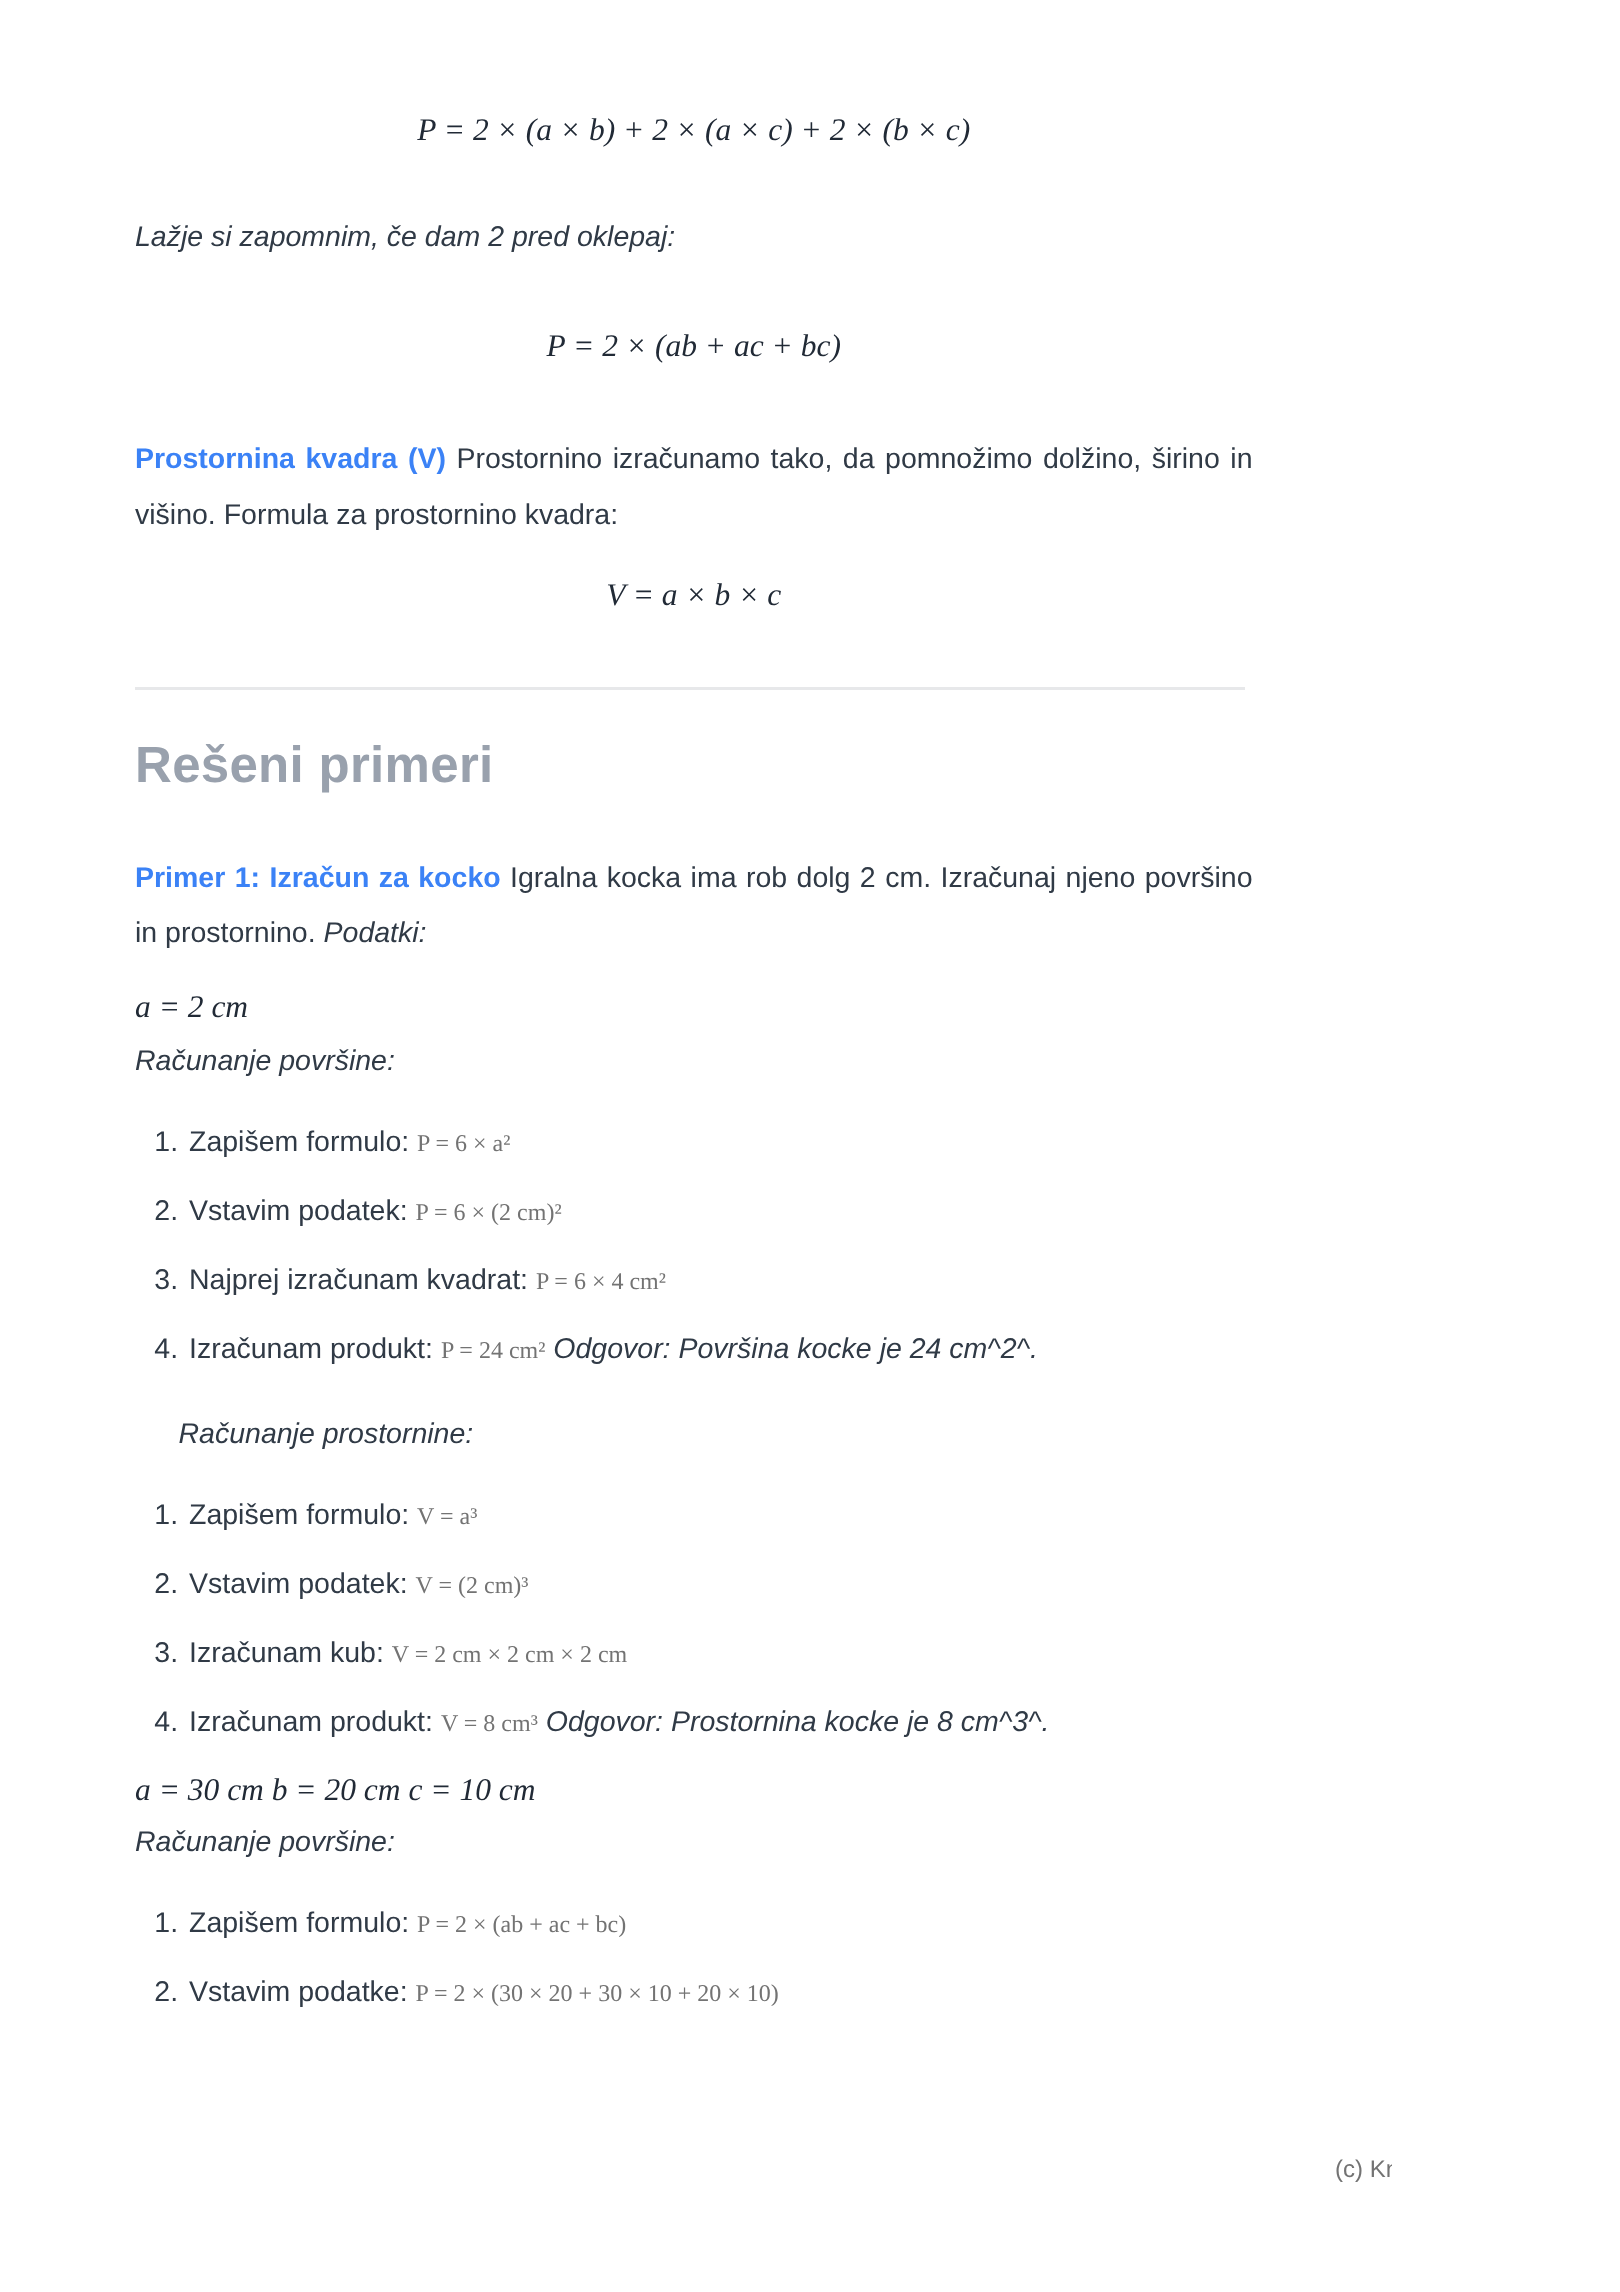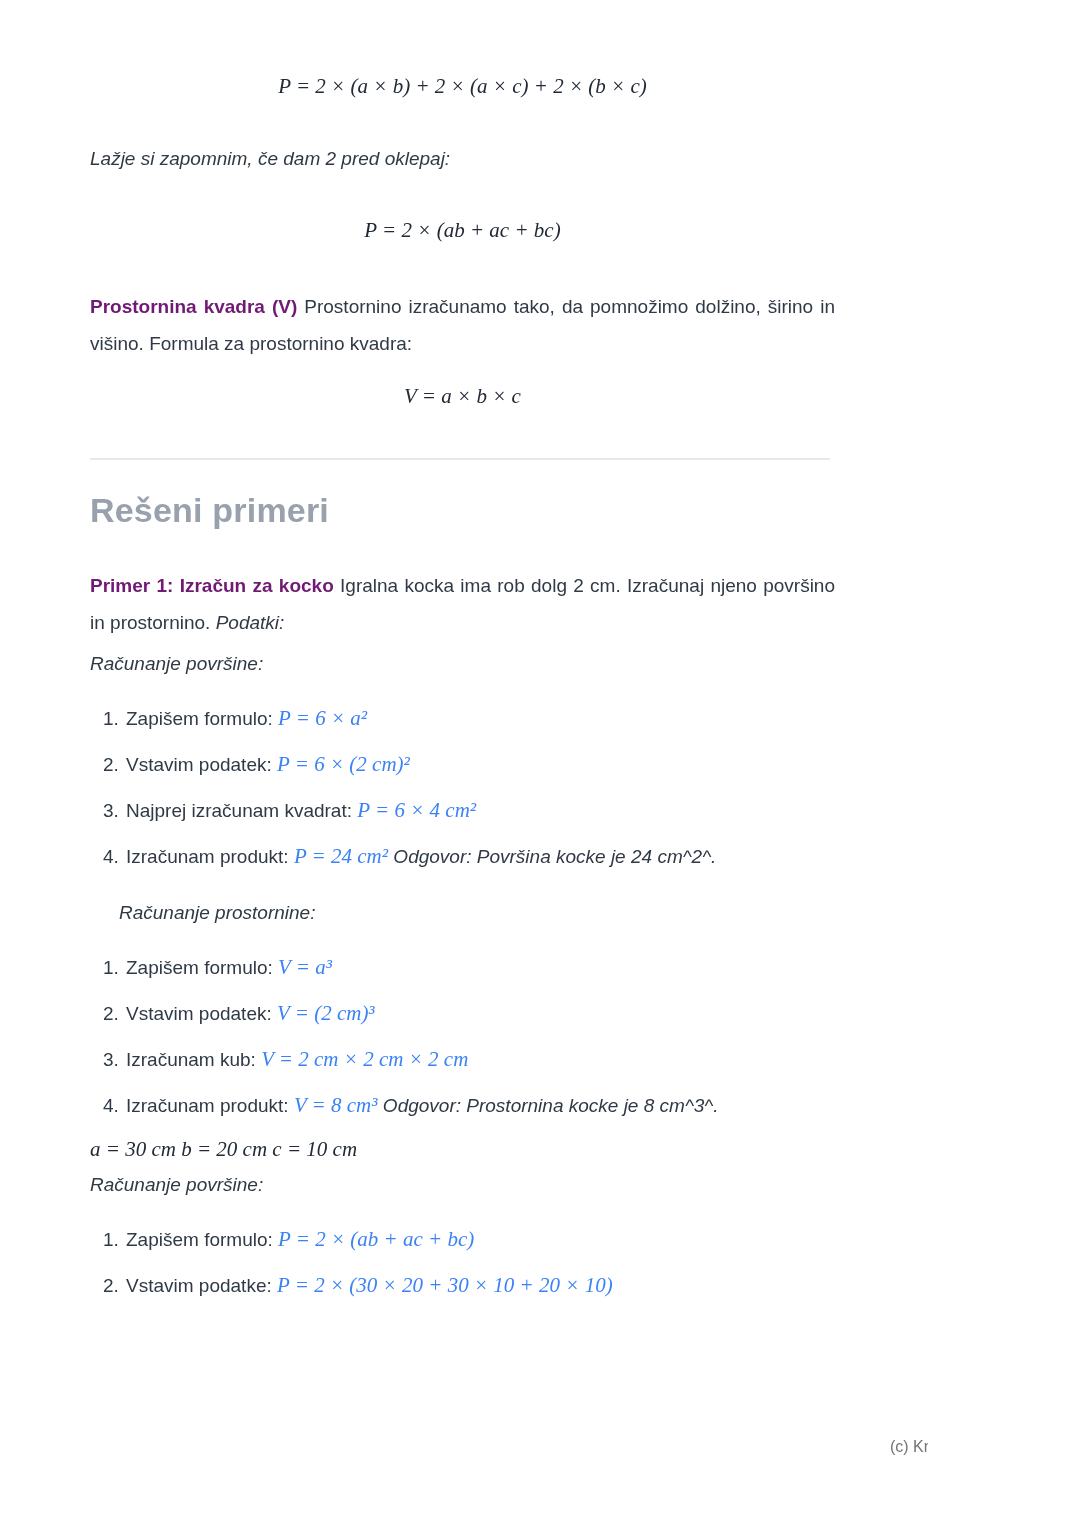--- a/index.html
+++ b/index.html
@@ -41,21 +41,21 @@
     line-height: 28px;
     margin: 45px 0 0 0;
   }
   .para {
     line-height: 37px;
     text-align: justify;
     margin: 44px 0 0 0;
   }
   .para.tight { margin-top: 40px; }
   .para.p2 { margin-top: 27px; }
-  .para b { color: #701a75; }
+  .para b { color: #3b82f6; }
   .divider {
     border: none;
     border-top: 2px solid #e7e8ea;
     margin: 48px 0 0 0;
     width: 740px;
   }
   .section-heading {
     font-size: 34px;
     font-weight: bold;
     color: #99a1ad;
@@ -83,23 +83,22 @@
     padding-left: 34px;
   }
   ol.steps li {
     line-height: 30px;
     margin-bottom: 15px;
     padding-left: 2px;
   }
   ol.steps li:last-child { margin-bottom: 0; }
   .mathseg {
     font-family: "Liberation Serif", serif;
-    font-style: italic;
-    font-size: 21px;
-    color: #3b82f6;
+    font-size: 16px;
+    color: #737373;
   }
   .answer {
     font-style: italic;
   }
   
   .side-panel {
     position: absolute;
     left: 975px;
     top: 48px;
     width: 58px;
@@ -140,20 +139,21 @@
     <p class="para"><b>Prostornina kvadra (V)</b><span> Prostornino izračunamo tako, da pomnožimo dolžino, širino in višino. Formula za prostornino kvadra:</span></p>
 
     <p class="formula third">V = a × b × c</p>
 
     <hr class="divider">
 
     <h2 class="section-heading">Rešeni primeri</h2>
 
     <p class="para tight"><b>Primer 1: Izračun za kocko</b><span> Igralna kocka ima rob dolg 2 cm. Izračunaj njeno površino in prostornino. </span><i class="answer">Podatki:</i></p>
 
+    <p class="math-line">a = 2 cm</p>
     <p class="italic-label">Računanje površine:</p>
 
     <ol class="steps">
       <li><span>Zapišem formulo: </span><span class="mathseg">P = 6 × a²</span><span class="answer"></span></li>
       <li><span>Vstavim podatek: </span><span class="mathseg">P = 6 × (2 cm)²</span><span class="answer"></span></li>
       <li><span>Najprej izračunam kvadrat: </span><span class="mathseg">P = 6 × 4 cm²</span><span class="answer"></span></li>
       <li><span>Izračunam produkt: </span><span class="mathseg">P = 24 cm²</span><span class="answer"> Odgovor: Površina kocke je 24 cm^2^.</span></li>
     </ol>
 
     <p class="italic-label" style="margin-top:27px;margin-left:29px;">Računanje prostornine:</p>

